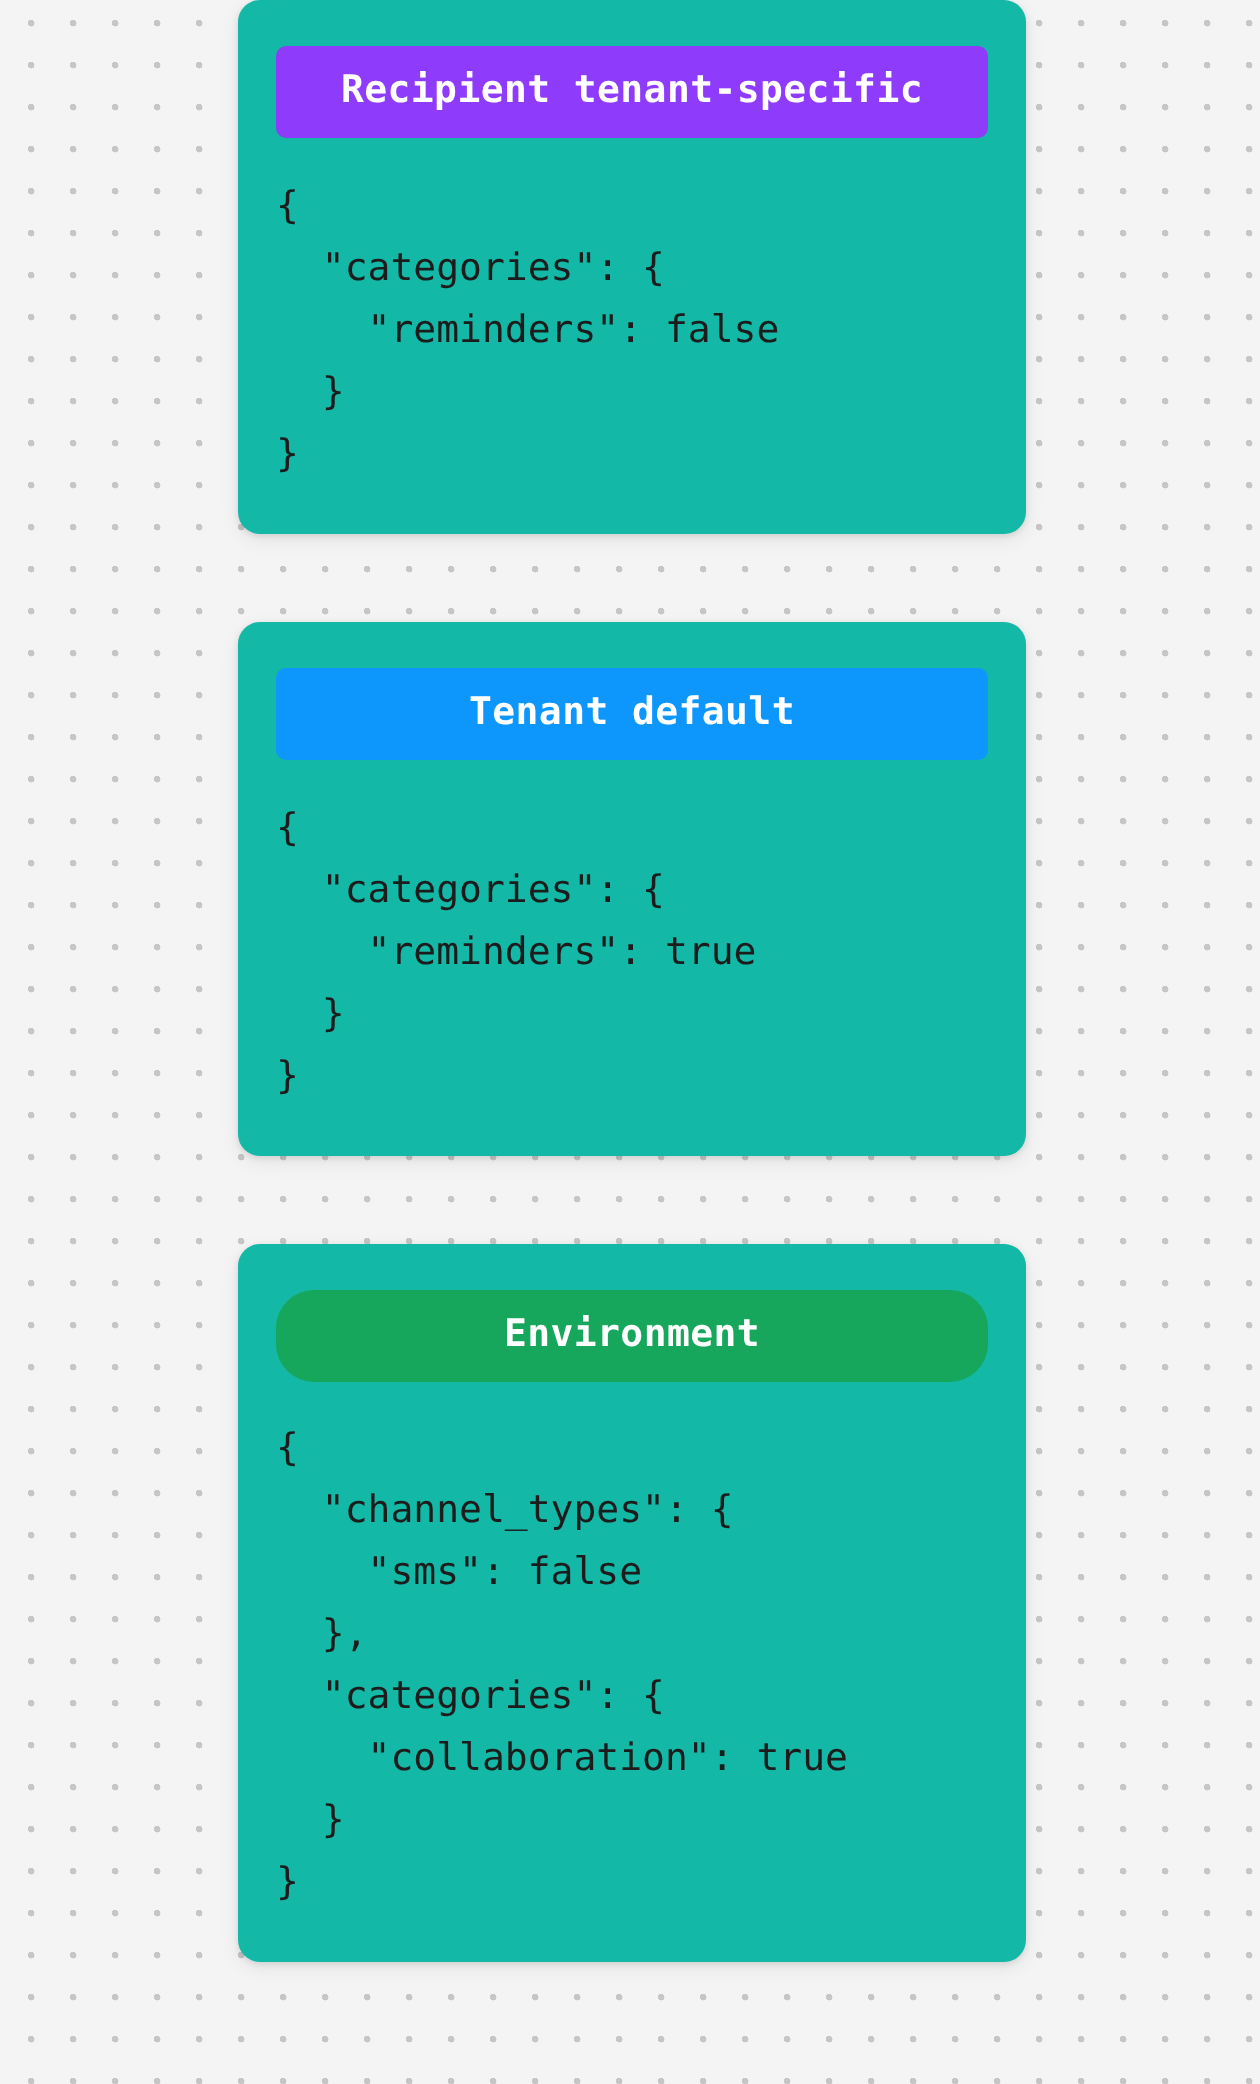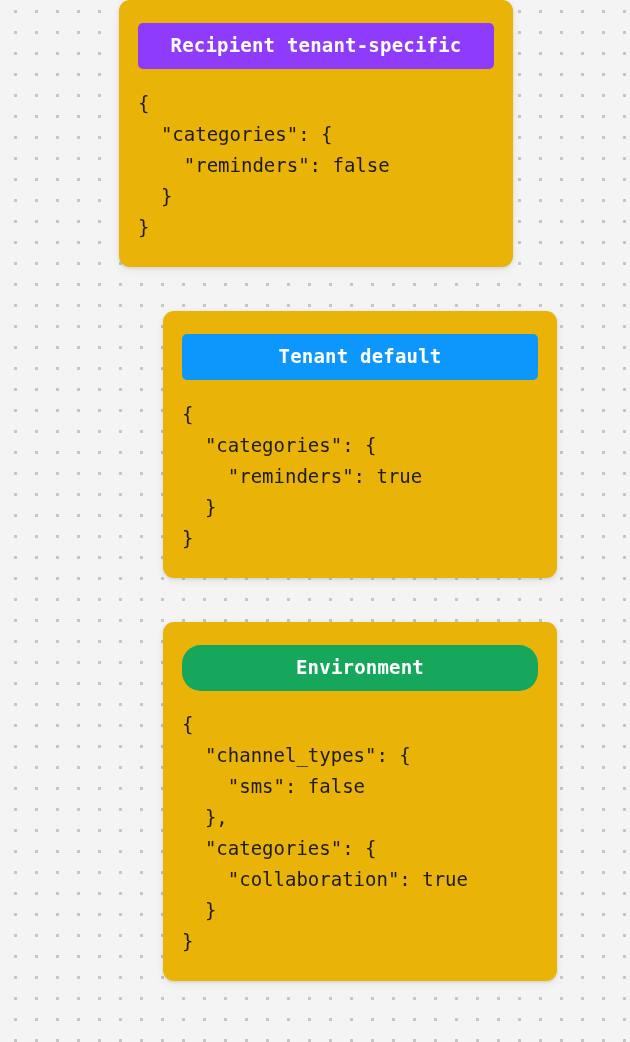--- a/index.html
+++ b/index.html
@@ -20,31 +20,30 @@
   }
 
   .stack {
     position: absolute;
     left: 119px;
     top: 0;
     width: 394px;
   }
 
   .card {
-    background: #eab308;
+    background: #14b8a6;
     border-radius: 11px;
     box-shadow: 0 1px 3px rgba(0,0,0,0.10), 0 3px 10px rgba(0,0,0,0.07);
     box-sizing: border-box;
     padding: 23px 19px 24px 19px;
     width: 394px;
   }
 
   .card + .card {
     margin-top: 44px;
-    margin-left: 44px;
   }
 
   .card-header {
     display: block;
     border-radius: 5px;
     text-align: center;
     color: #ffffff;
     font-family: "DejaVu Sans Mono", "Liberation Mono", monospace;
     font-size: 19px;
     font-weight: bold;

